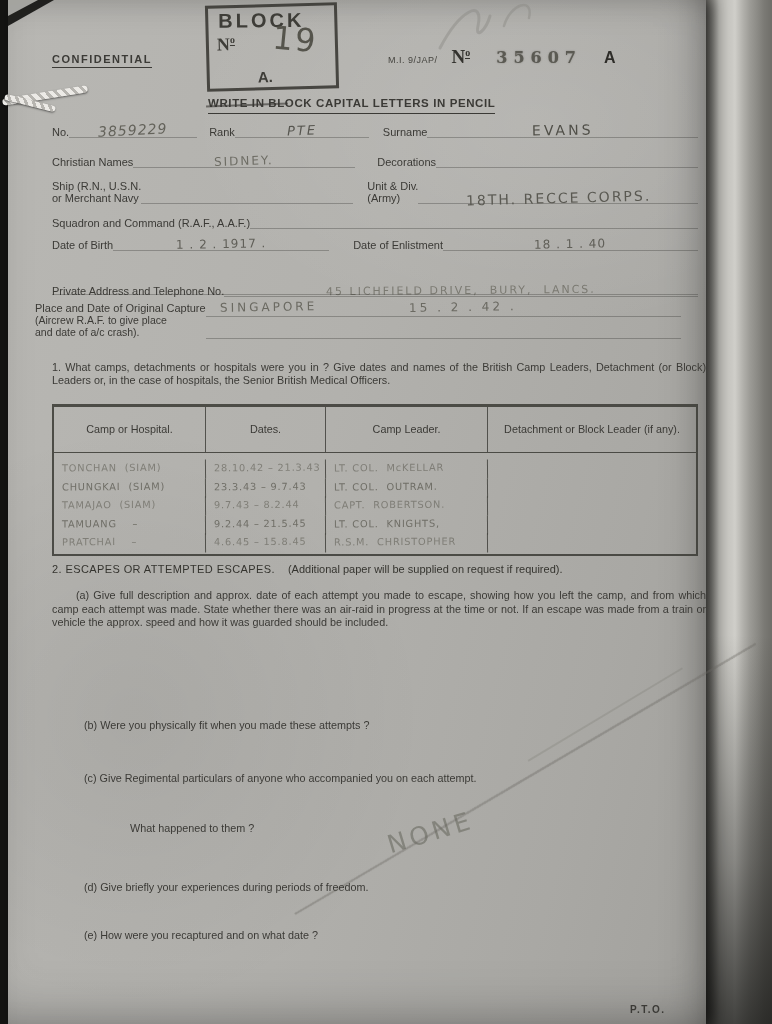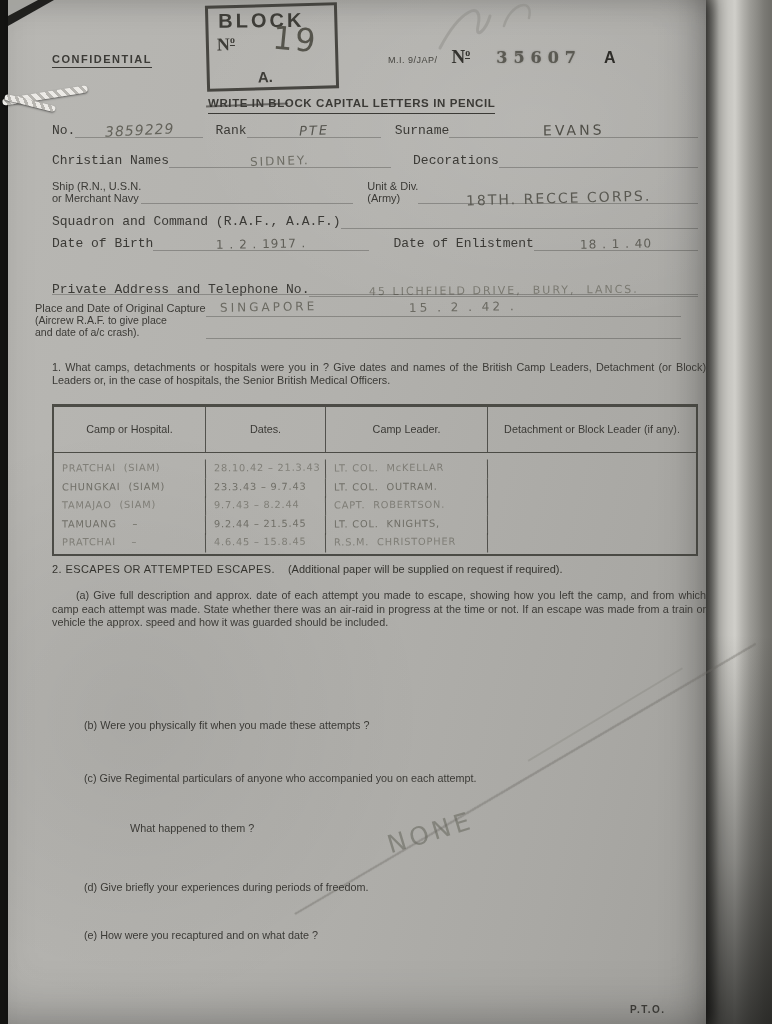--- a/index.html
+++ b/index.html
@@ -62,21 +62,21 @@
     letter-spacing:6px;color:#5b5a53;text-shadow:0 0 1.5px rgba(91,90,83,.7);}
   .ref-letter{margin-left:22px;font-size:16px;font-weight:bold;color:#2e2d29;}
 
   .instruction{position:absolute;left:200px;top:97px;font-size:11.5px;font-weight:bold;
     letter-spacing:.6px;border-bottom:1.5px solid #3b3a36;padding-bottom:4px;}
   .strike{position:absolute;left:198px;top:104px;width:82px;height:2px;
     background:rgba(55,54,50,.6);transform:rotate(-2deg);}
 
   
   .fr{position:absolute;display:flex;align-items:flex-end;}
-  .lbl{font-size:13px;color:#3b3a36;white-space:nowrap;font-family:Liberation Mono, monospace;}
+  .lbl{font-size:11px;color:#3b3a36;white-space:nowrap;}
   .lbl2{font-size:11px;color:#3b3a36;line-height:12px;white-space:nowrap;}
   .line{border-bottom:1px solid rgba(40,40,36,.30);height:17px;text-align:center;position:relative;}
   .hand{font-family:"DejaVu Sans",sans-serif;white-space:pre;}
 
   .v-num{font-size:14px;font-style:italic;color:#64635b;letter-spacing:1px;display:inline-block;transform:rotate(-3deg);}
   .v-rank{font-size:13px;font-style:italic;color:#575650;letter-spacing:2px;display:inline-block;transform:rotate(-2deg);}
   .v-surname{font-size:14px;color:#504f48;letter-spacing:3px;display:inline-block;transform:rotate(-1deg);}
   .v-christian{font-size:12px;color:#6e6d65;letter-spacing:2px;display:inline-block;transform:rotate(-2deg);}
   .v-unit{font-size:14px;color:#5a5952;letter-spacing:2px;display:inline-block;transform:rotate(-1.5deg);position:relative;top:2px;}
   .v-date{font-size:12px;color:#605f58;letter-spacing:1px;display:inline-block;transform:rotate(-1deg);}
@@ -223,21 +223,21 @@
 
     <div class="tbl">
       <div class="thead">
         <div class="th c1">Camp or Hospital.</div>
         <div class="th c2">Dates.</div>
         <div class="th c3">Camp Leader.</div>
         <div class="th c4">Detachment or Block Leader (if any).</div>
       </div>
       <div class="tbody">
         <div class="trow">
-          <div class="td c1 hand">PRATCHAI  (SIAM)</div>
+          <div class="td c1 hand">TONCHAN  (SIAM)</div>
           <div class="td c2 hand">28.10.42 – 21.3.43</div>
           <div class="td c3 hand">LT. COL.  McKELLAR</div>
           <div class="td c4 hand"></div>
         </div>
         <div class="trow">
           <div class="td c1 hand">CHUNGKAI  (SIAM)</div>
           <div class="td c2 hand">23.3.43 – 9.7.43</div>
           <div class="td c3 hand">LT. COL.  OUTRAM.</div>
           <div class="td c4 hand"></div>
         </div>

